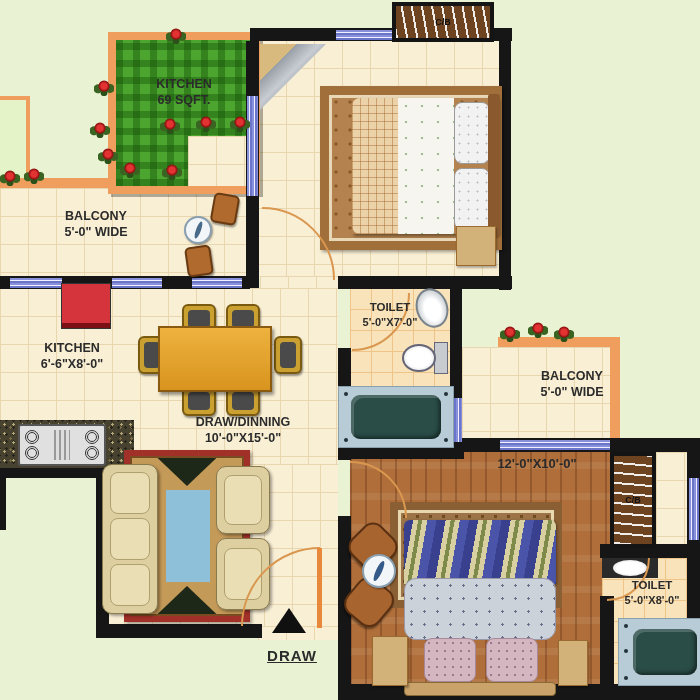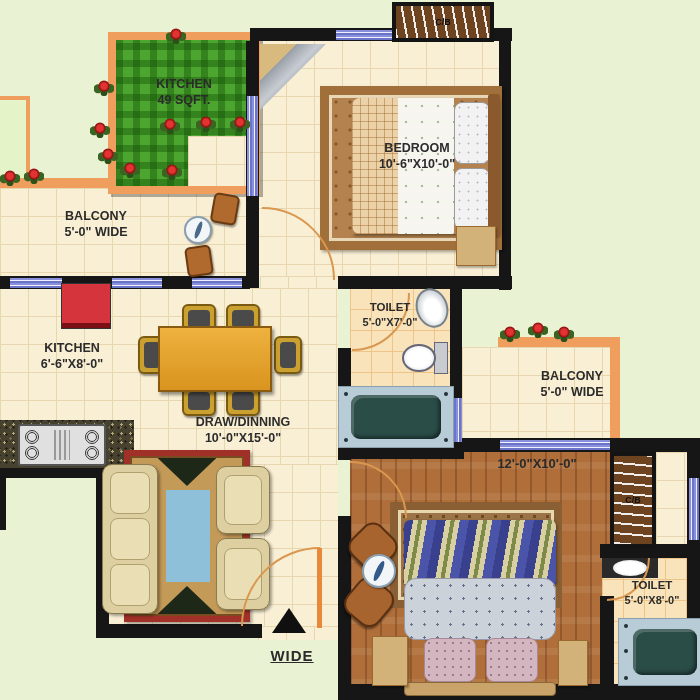--- a/index.html
+++ b/index.html
@@ -215,30 +215,26 @@
   <div class="rose" style="left:120px;top:160px;"></div>
   <div class="rose" style="left:162px;top:162px;"></div>
   <div class="rose" style="left:0px;top:168px;"></div>
   <div class="rose" style="left:24px;top:166px;"></div>
   <div class="rose" style="left:500px;top:324px;"></div>
   <div class="rose" style="left:528px;top:320px;"></div>
   <div class="rose" style="left:554px;top:324px;"></div>
 
   <div class="lbl" style="left:128px;top:76px;width:112px;">
     <span>KITCHEN</span>
-    <span class="dim">49 SQFT.</span>
+    <span class="dim">69 SQFT.</span>
   </div>
   <div class="lbl" style="left:28px;top:208px;width:136px;">
     <span>BALCONY</span>
     <span class="dim">5'-0" WIDE</span>
   </div>
-  <div class="lbl" style="left:352px;top:140px;width:130px;">
-    <span>BEDROOM</span>
-    <span class="dim">10'-6"X10'-0"</span>
-  </div>
   <div class="lbl" style="left:352px;top:300px;width:76px;font-size:11.5px;">
     <span>TOILET</span>
     <span class="dim" style="font-size:11px;">5'-0"X7'-0"</span>
   </div>
   <div class="lbl" style="left:16px;top:340px;width:112px;">
     <span>KITCHEN</span>
     <span class="dim">6'-6"X8'-0"</span>
   </div>
   <div class="lbl" style="left:150px;top:414px;width:186px;">
     <span>DRAW/DINNING</span>
@@ -251,16 +247,16 @@
   <div class="lbl" style="left:472px;top:456px;width:130px;font-size:13px;">
     <span class="dim">12'-0"X10'-0"</span>
   </div>
   <div class="lbl" style="left:606px;top:578px;width:92px;font-size:11.5px;">
     <span>TOILET</span>
     <span class="dim" style="font-size:11px;">5'-0"X8'-0"</span>
   </div>
 
   <div class="el" style="left:272px;top:608px;width:0;height:0;border-left:17px solid transparent;border-right:17px solid transparent;border-bottom:25px solid #101010;"></div>
   <div class="lbl" style="left:244px;top:646px;width:96px;font-size:15px;text-decoration:underline;letter-spacing:1px;">
-    <span>WIDE</span>
+    <span>DRAW</span>
   </div>
 
 </div>
 
 </body></html>

